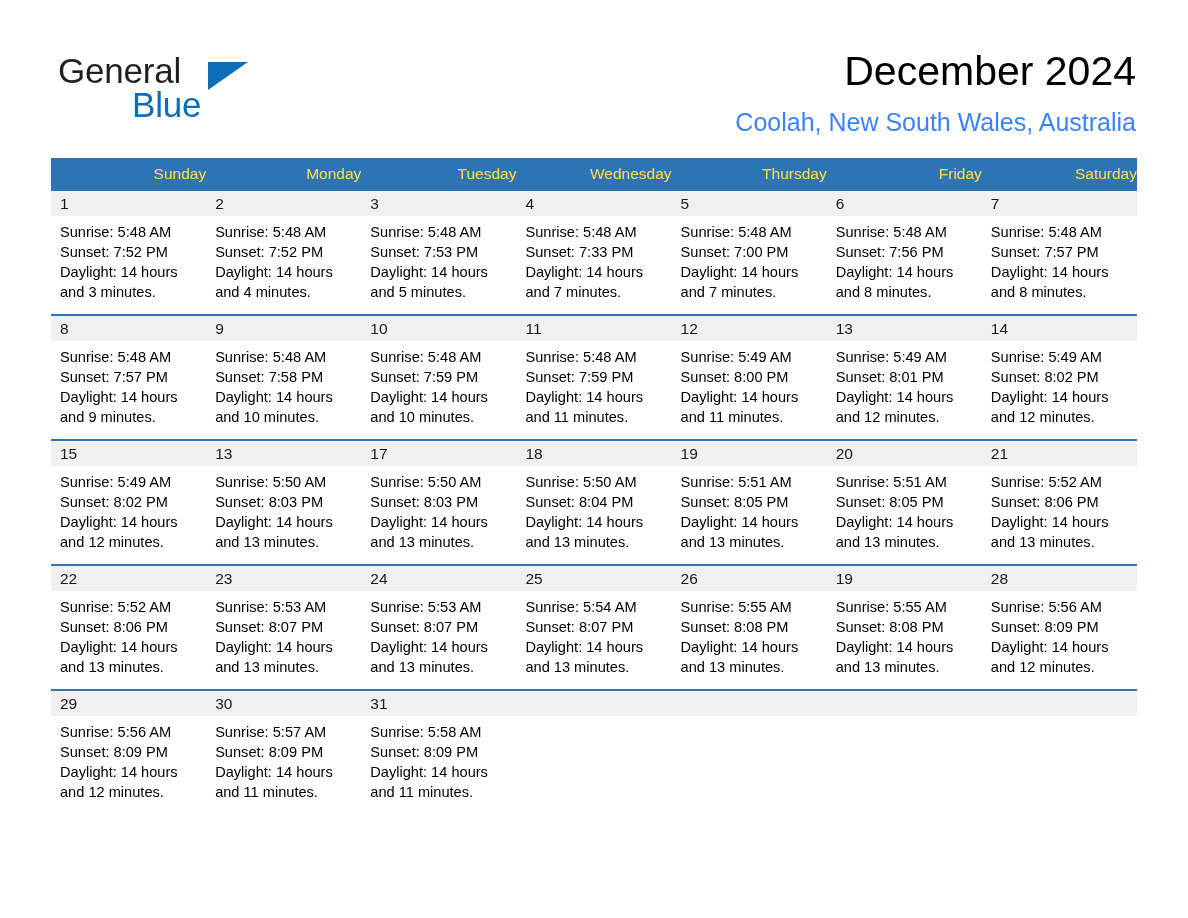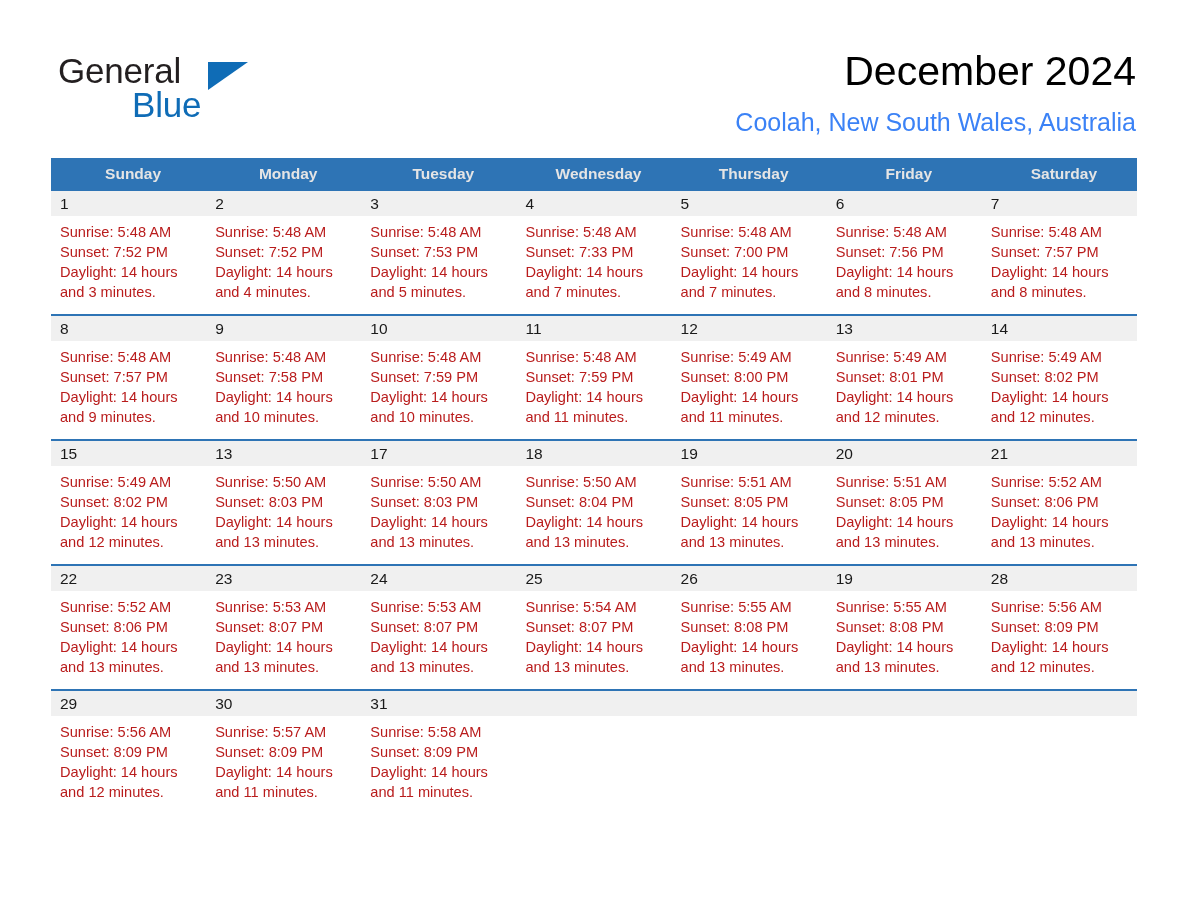--- a/index.html
+++ b/index.html
@@ -96,24 +96,24 @@
     top: 158px;
     width: 1086px;
   }
   .cal-table {
     width: 1086px;
     border-collapse: collapse;
     table-layout: fixed;
   }
   .cal-table th {
     background: #2e74b5;
-    color: #e5e5e5;
-    font-weight: bold;
+    color: #fde047;
+    font-weight: normal;
     font-size: 15.5px;
-    text-align: center;
+    text-align: right;
     padding: 6px 0 7px 9px;
     height: 20px;
     vertical-align: middle;
   }
   .week-row td {
     padding: 0;
     vertical-align: top;
     border-top: 2px solid #2e74b5;
     height: 123px;
   }
@@ -126,21 +126,21 @@
     line-height: 25px;
     padding-left: 9px;
     font-size: 15.5px;
     color: #1a1a1a;
     box-sizing: border-box;
   }
   .day-info {
     padding: 6px 9px 0 9px;
     font-size: 14.6px;
     line-height: 20.1px;
-    color: #b91c1c;
+    color: #000000;
   }
   .day-info div {
     white-space: nowrap;
   }
   .empty-cell .daynum-band {
     background: #f0f0f0;
   }
 </style>
 </head>
 <body>

